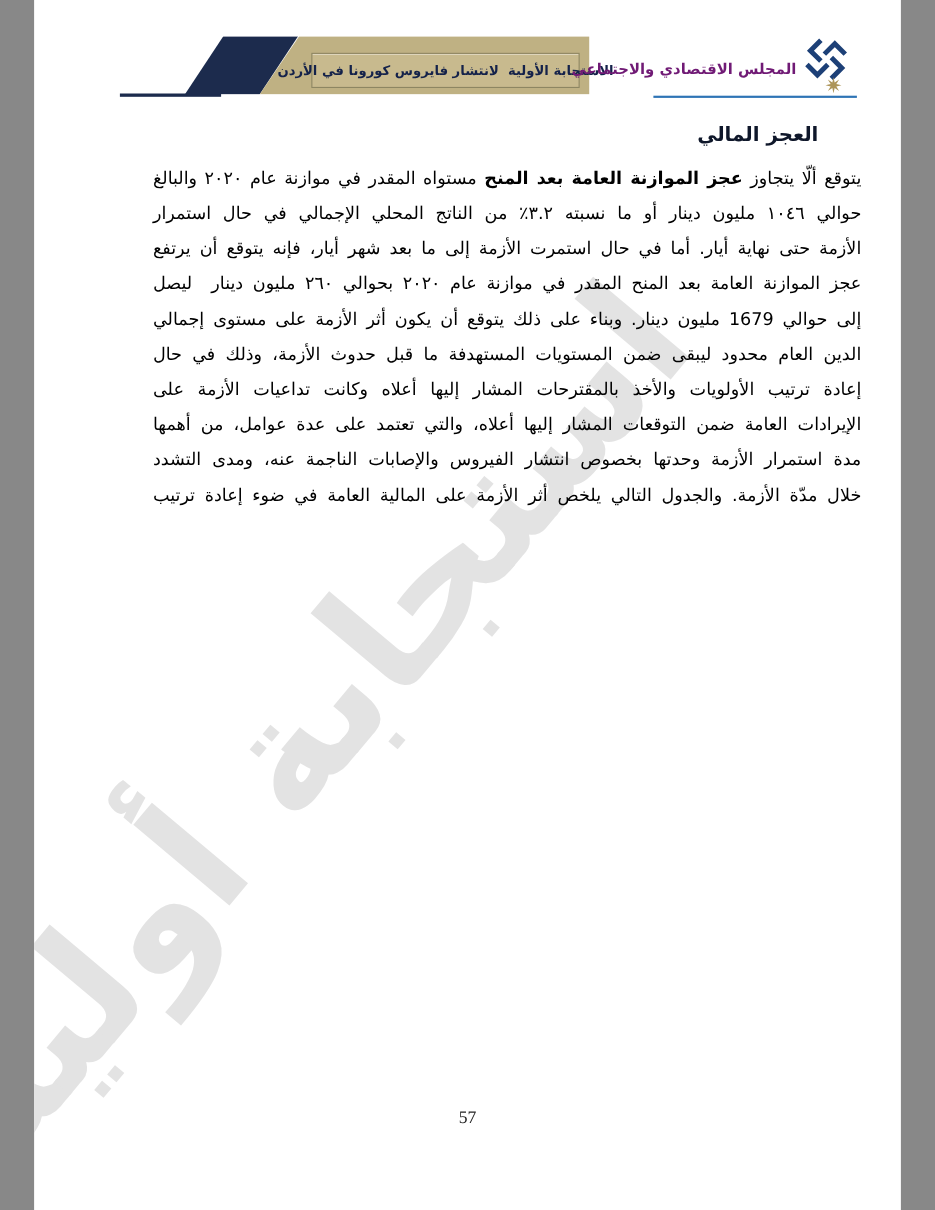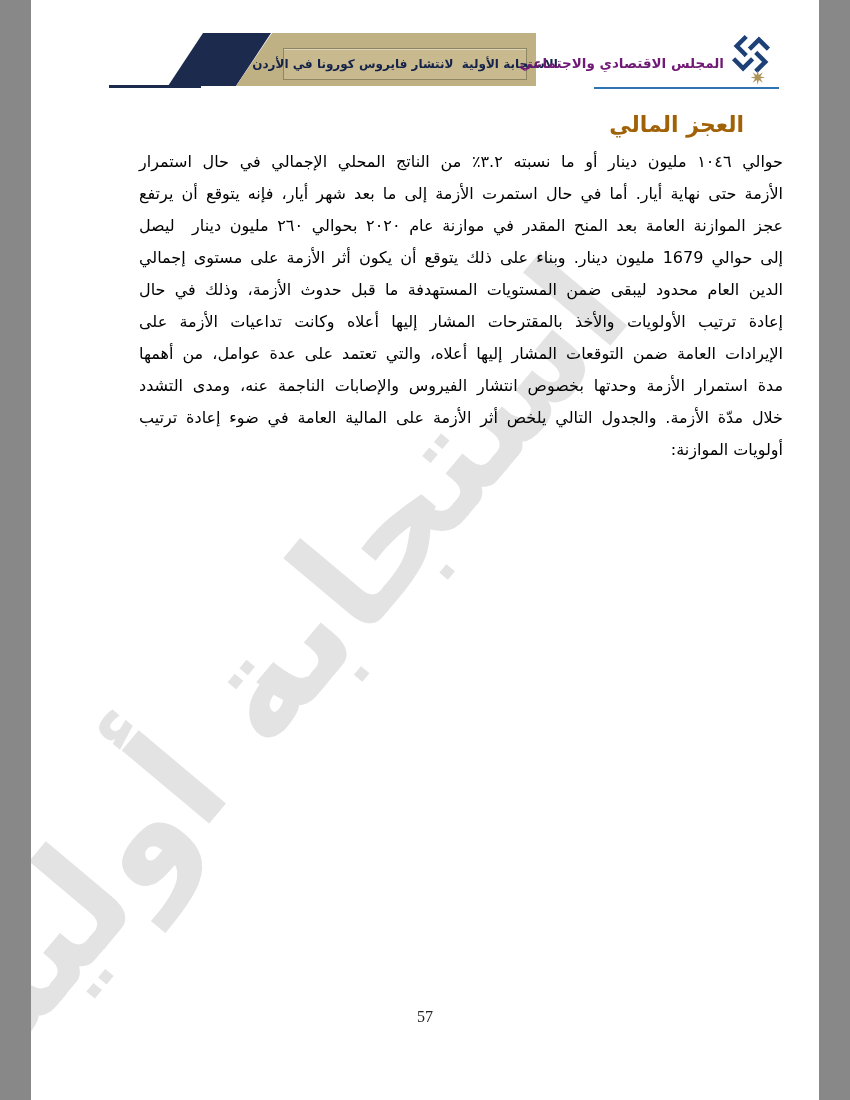--- a/index.html
+++ b/index.html
@@ -33,21 +33,21 @@
   .watermark{
     position:absolute;left:40px;top:440px;width:660px;height:220px;
     direction:rtl;text-align:center;white-space:nowrap;
     font-size:150px;font-weight:bold;color:#e3e3e3;
     transform:rotate(-50deg);transform-origin:center;
     pointer-events:none;z-index:0;
   }
   
   .heading{
     position:absolute;right:75px;top:112px;direction:rtl;
-    font-size:22px;font-weight:bold;color:#a16207;z-index:1;
+    font-size:18px;font-weight:bold;color:#0f172a;z-index:1;
   }
   .body-text{
     position:absolute;left:108px;top:146px;width:668px;direction:rtl;
     font-size:16px;line-height:32px;color:#000;z-index:1;
   }
   .pline{text-align:justify;text-align-last:justify;}
   .pline.cont{padding-right:24px;}
   .pline.last{text-align:right;text-align-last:auto;}
   .pline .b{font-weight:bold;}
   .pline .marker{margin-inline-end:7px;}
@@ -83,27 +83,29 @@
     </svg>
   </div>
   <div class="logo-title">المجلس الاقتصادي والاجتماعي</div>
   <div class="logo-underline"></div>
 
   <div class="watermark">استجابة أولية</div>
 
   <div class="heading">العجز المالي</div>
 
   <div class="body-text">
+    <div class="pline cont">
+      <span>يتوقع ألّا يتجاوز </span><span class="b">عجز الموازنة العامة بعد المنح</span><span> مستواه المقدر في موازنة عام ٢٠٢٠ والبالغ</span>
+    </div>
     <div class="pline cont">حوالي ١٠٤٦ مليون دينار أو ما نسبته ٣.٢٪ من الناتج المحلي الإجمالي في حال استمرار</div>
     <div class="pline cont">الأزمة حتى نهاية أيار. أما في حال استمرت الأزمة إلى ما بعد شهر أيار، فإنه يتوقع أن يرتفع</div>
     <div class="pline cont">عجز الموازنة العامة بعد المنح المقدر في موازنة عام ٢٠٢٠ بحوالي ٢٦٠ مليون دينار &nbsp;ليصل</div>
     <div class="pline cont">إلى حوالي 1679 مليون دينار. وبناء على ذلك يتوقع أن يكون أثر الأزمة على مستوى إجمالي</div>
     <div class="pline cont">الدين العام محدود ليبقى ضمن المستويات المستهدفة ما قبل حدوث الأزمة، وذلك في حال</div>
     <div class="pline cont">إعادة ترتيب الأولويات والأخذ بالمقترحات المشار إليها أعلاه وكانت تداعيات الأزمة على</div>
     <div class="pline cont">الإيرادات العامة ضمن التوقعات المشار إليها أعلاه، والتي تعتمد على عدة عوامل، من أهمها</div>
     <div class="pline cont">مدة استمرار الأزمة وحدتها بخصوص انتشار الفيروس والإصابات الناجمة عنه، ومدى التشدد</div>
     <div class="pline cont">خلال مدّة الأزمة. والجدول التالي يلخص أثر الأزمة على المالية العامة في ضوء إعادة ترتيب</div>
-    <div class="pline cont last">أولويات الموازنة:</div>
   </div>
 
   <div class="page-num">57</div>
 
 </div>
 
 </body></html>

